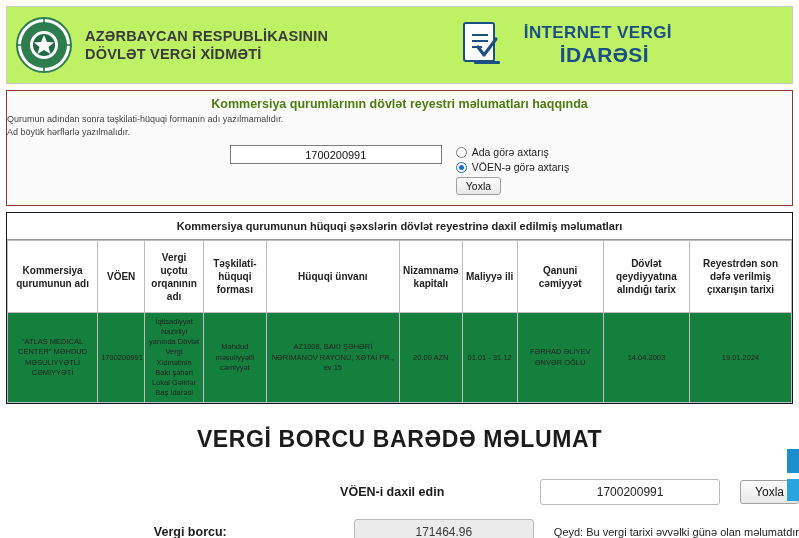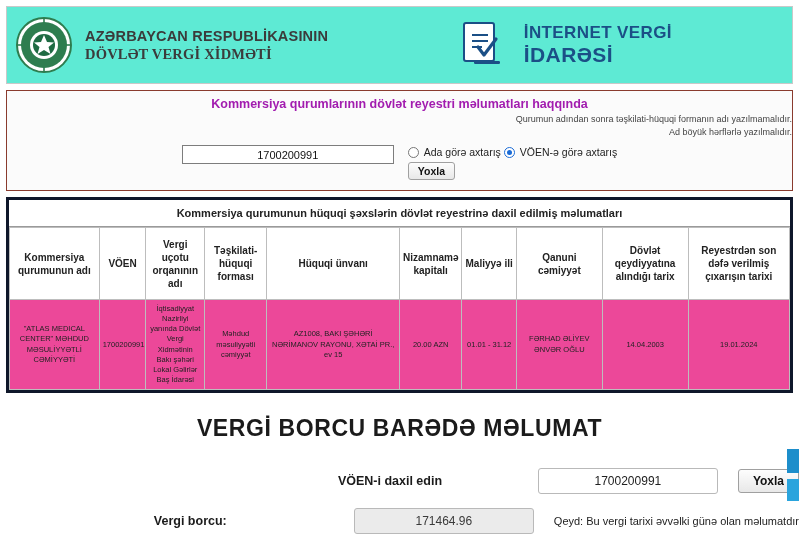--- a/index.html
+++ b/index.html
@@ -12,70 +12,70 @@
   }
   .page { position: relative; width: 799px; height: 538px; background:#fff; }
 
   
   .header {
     margin: 6px 6px 0 6px;
     border: 1px solid #c9c9c9;
     height: 78px;
     display: flex;
     align-items: center;
-    background: #5eead4;
+    background: #bef264;
   }
   .emblem {
     width: 62px; height: 62px;
     margin-left: 6px;
     flex: 0 0 62px;
     display: flex; align-items: center; justify-content: center;
   }
   .ministry {
     margin-left: 10px;
     line-height: 1.25;
   }
   .ministry .line {
     font-size: 14.5px;
     font-weight: bold;
     color: #3b3b3b;
     letter-spacing: .2px;
     white-space: nowrap;
   }
-  .ministry .line.l3 { color:#3b3b3b;font-family:Liberation Serif, serif; }
+  .ministry .line.l3 { color:#3b3b3b; }
   .brand {
     margin-left: auto;
     margin-right: 120px;
     display: flex;
     align-items: center;
     gap: 12px;
     justify-content: flex-end;
   }
   .brand-text .t1 {
     font-size: 17px; font-weight: bold; color:#1b4f86; letter-spacing:.4px; line-height:1.15;
   }
   .brand-text .t2 {
-    font-size: 21px; font-weight: bold; color:#1b4f86; letter-spacing:.4px; line-height:1.15;
+    font-size: 21px; font-weight: bold; color:#1b4f86; letter-spacing:.4px; line-height:1.15;margin-left:36px;
   }
 
   
   .panel {
     margin: 6px 6px 0 6px;
     border: 1px solid #8a3b2e;
     background: #fbfbfb;
   }
   .panel-title {
     text-align: center;
     font-size: 12.5px;
     font-weight: bold;
-    color: #a21caf;
+    color: #4d7c0f;
     padding: 6px 4px 2px 4px;
   }
   .panel-sub {
-    text-align: right;
+    text-align: left;
     font-size: 9px;
     color: #444;
     line-height: 1.45;
     padding-bottom: 4px;
   }
   .panel-form {
     display: flex;
     justify-content: center;
     align-items: flex-start;
     gap: 14px;
@@ -85,49 +85,48 @@
     width: 212px;
     height: 19px;
     border: 1px solid #7d7d7d;
     background: #fff;
     font-size: 11px;
     text-align: center;
     color: #111;
     padding: 0 4px;
     font-family: "Liberation Sans", sans-serif;
   }
-  .radios { display: flex; flex-direction: row; gap: 3px; padding-top: 1px; }
+  .radios { display: flex; flex-direction: column; gap: 3px; padding-top: 1px; }
   .radio-row { display: flex; align-items: center; gap: 5px; font-size: 10.5px; color:#222; }
   .radio {
     width: 11px; height: 11px; border-radius: 50%;
     border: 1px solid #777; background: #fff;
     display:inline-block; position: relative; flex:0 0 11px;
   }
   .radio.on { border-color:#1a6bd6; }
   .radio.on::after {
     content:""; position:absolute; left:2px; top:2px;
     width:5px; height:5px; border-radius:50%; background:#1a6bd6;
   }
   .btn {
     font-family: "Liberation Sans", sans-serif;
     font-size: 11px;
     color: #111;
     background: linear-gradient(#fdfdfd,#e8e8e8);
     border: 1px solid #a0a0a0;
     border-radius: 3px;
     padding: 3px 10px;
     cursor: pointer;
-    font-weight: bold;
   }
   .yoxla-small { margin-top: 4px; align-self: flex-start; padding: 2px 9px; font-size: 10.5px; }
 
   
   .tbl-wrap {
     margin: 6px 6px 0 6px;
-    border: 3px solid #0f172a;
+    border: 1px solid #0f172a;
     background:#fff;
   }
   .tbl-head-title {
     text-align:center;
     font-size: 11px;
     font-weight: bold;
     color:#222;
     padding: 7px 4px;
     border-bottom: 1px solid #9a9a9a;
     background: #fff;
@@ -151,21 +150,21 @@
   }
   table.reg td {
     border: 1px solid #bdbdbd;
     font-size: 7.5px;
     color:#222;
     padding: 4px 3px;
     height: 56px;
     vertical-align: middle;
     text-align: center;
     line-height: 1.35;
-    background: #ec4899;
+    background: #15803d;
   }
   td.num { font-size: 9px; }
 
   
   .bottom { padding: 22px 0 0 0; }
   .big-title {
     text-align: center;
     font-size: 23px;
     font-weight: bold;
     color: #1b1b1b;

